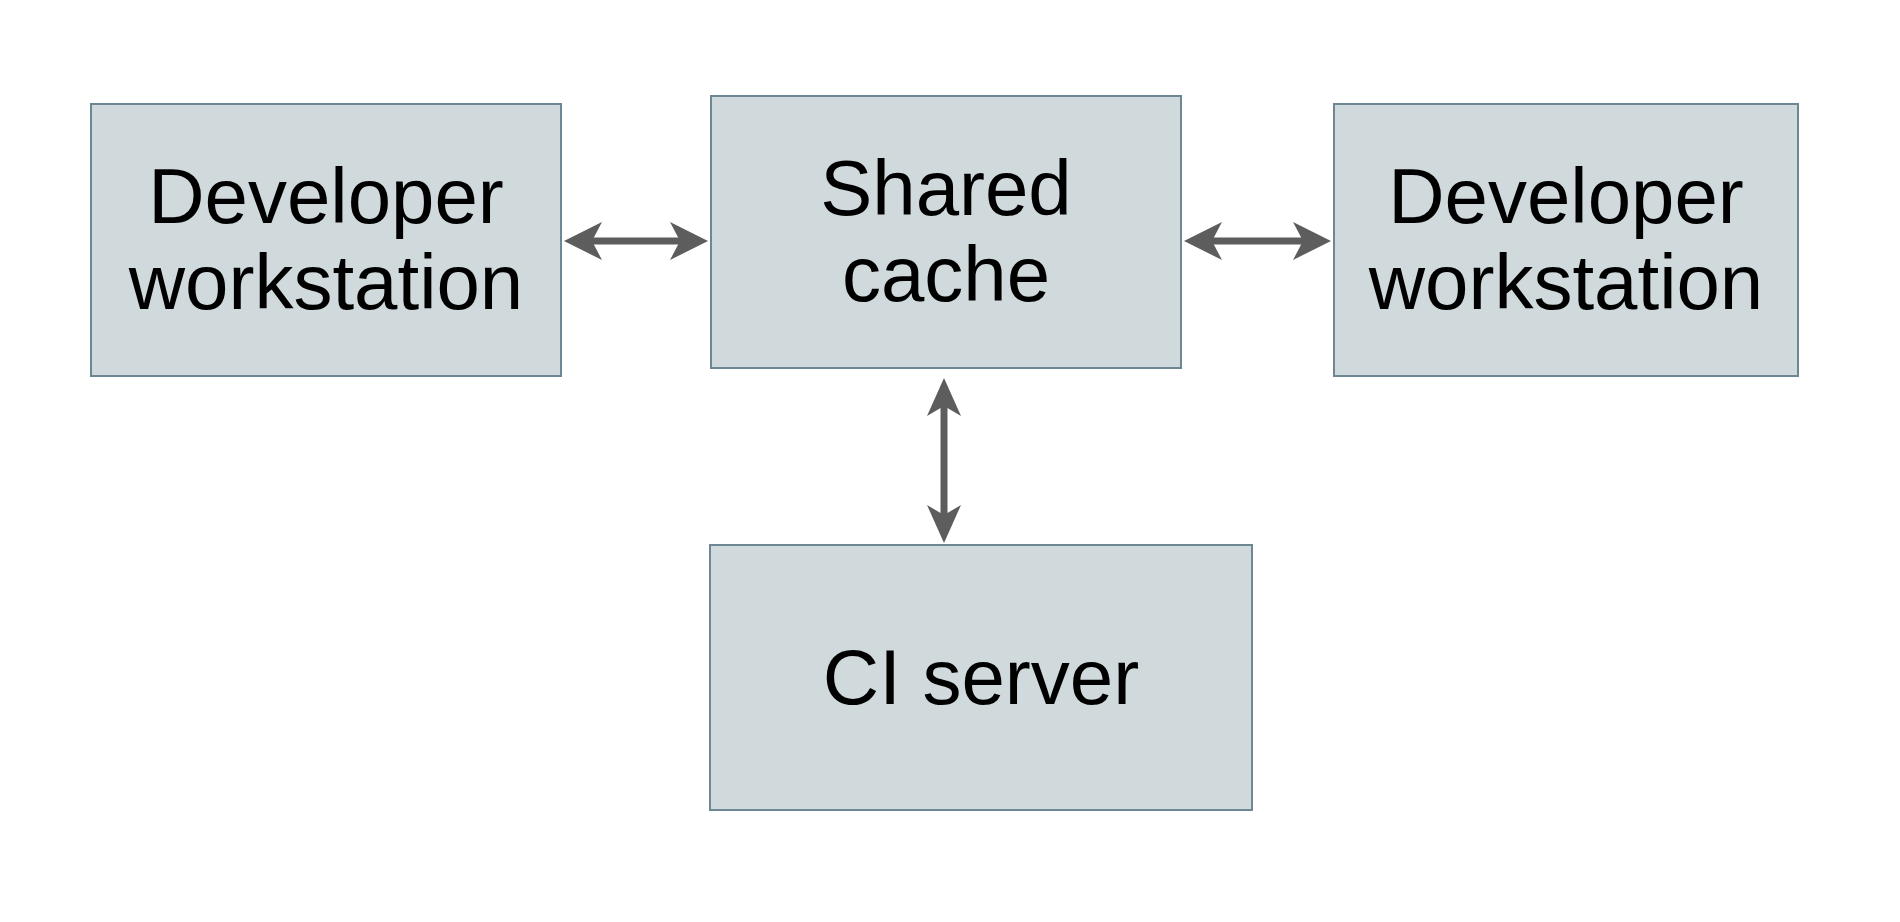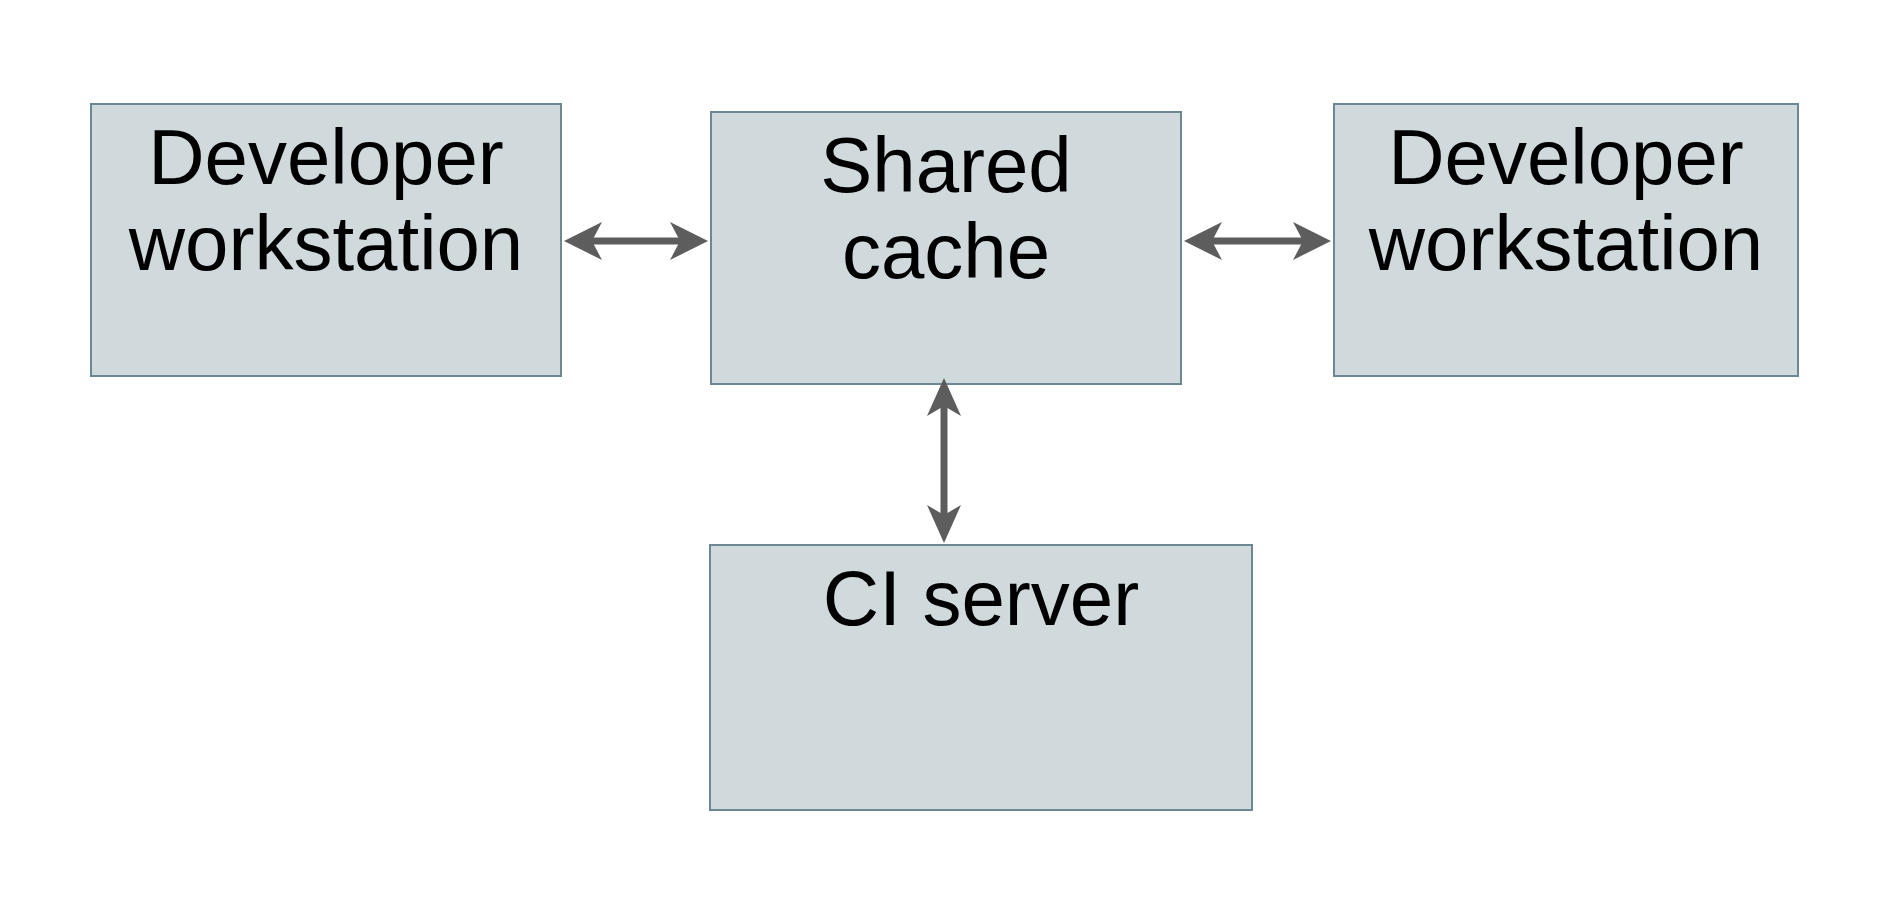--- a/index.html
+++ b/index.html
@@ -19,32 +19,33 @@
     width: 1900px;
     height: 922px;
     background: var(--canvas-bg);
     overflow: hidden;
   }
   .node {
     position: absolute;
     background: var(--node-fill);
     border: 2px solid var(--node-border);
     display: flex;
+    align-items: center;
     justify-content: center;
     text-align: center;
     padding: 10px;
   }
   .node .label {
     font-size: 78px;
     line-height: 1.1;
     color: var(--text-color);
     letter-spacing: 0px;
   }
   .node-dev-left  { left: 90px;   top: 103px; width: 472px; height: 274px; }
-  .node-cache     { left: 710px;  top: 111px; width: 472px; height: 274px; }
+  .node-cache     { left: 710px;  top: 95px; width: 472px; height: 274px; }
   .node-dev-right { left: 1333px; top: 103px; width: 466px; height: 274px; }
   .node-ci        { left: 709px;  top: 544px; width: 544px; height: 267px; }
   .connector-layer {
     position: absolute;
     left: 0; top: 0;
     width: 1900px;
     height: 922px;
     pointer-events: none;
   }
   .connector-layer .shaft {

